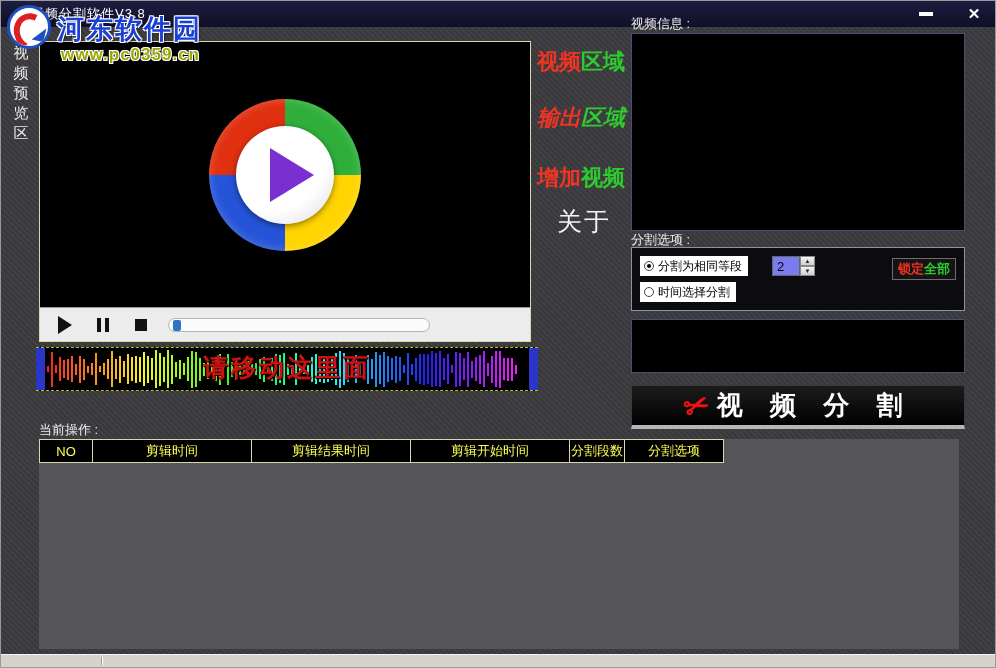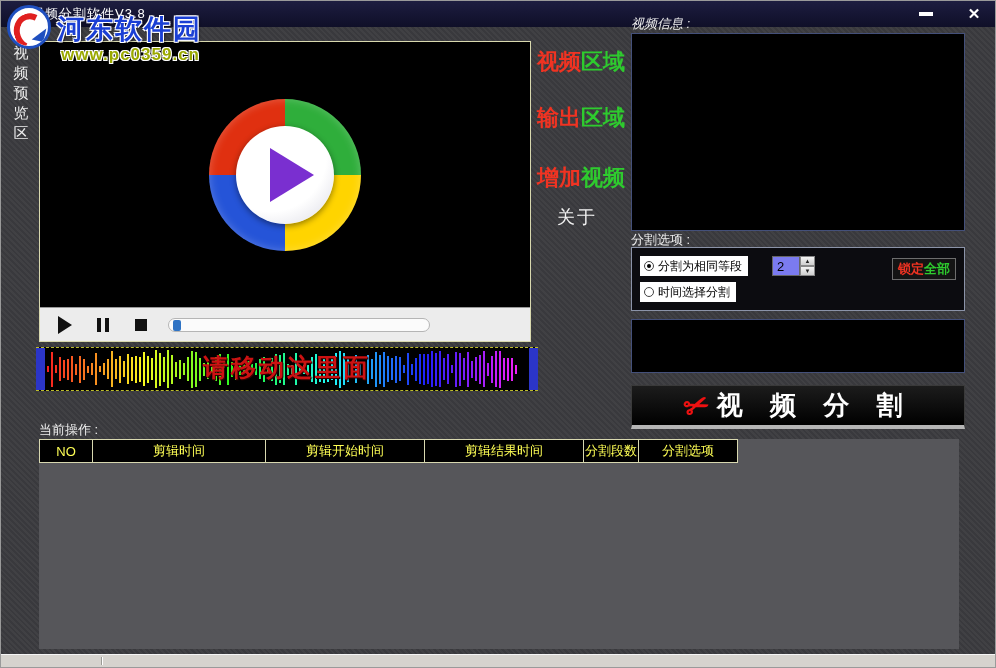--- a/index.html
+++ b/index.html
@@ -83,21 +83,21 @@
   .sbars{ position:absolute; left:11px; right:11px; top:0; bottom:0; display:flex; align-items:center; overflow:hidden; }
   .sbar{ width:2px; margin-right:2px; flex:none; }
   .sp-text{
     position:absolute; left:0; right:0; top:50%; transform:translateY(-54%);
     text-align:center; color:#cc1212; font-size:25px; font-weight:bold; letter-spacing:3px;
     text-shadow:1px 1px 0 #300; white-space:nowrap;
   }
   
   .side-menu-item{ position:absolute; left:536px; font-size:22px; font-weight:bold; white-space:nowrap; cursor:pointer; }
   .mi-red{ color:#f03322; } .mi-green{ color:#2ecb2e; }
-  .about-item{ position:absolute; left:556px; top:204px; font-size:18px; color:#f2f2f2; cursor:pointer; letter-spacing:2px; }
+  .about-item{ position:absolute; left:556px; top:204px; font-size:25px; color:#f2f2f2; cursor:pointer; letter-spacing:2px; }
   
   .panel-label{ position:absolute; color:#eee; font-size:13px; }
   .info-box{ position:absolute; left:630px; top:32px; width:334px; height:198px; background:#000; border:1px solid #44507a; cursor:text; }
   .options-panel{ position:absolute; left:630px; top:246px; width:334px; height:64px; background:#0c0c10; border:1px solid #8b93a8; }
   .radio-row{
     position:absolute; left:8px; height:20px; background:#fff; color:#000; font-size:12px;
     display:flex; align-items:center; gap:4px; padding:0 6px 0 4px; cursor:pointer; white-space:nowrap;
   }
   .radio-dot{ width:10px; height:10px; border-radius:50%; border:1px solid #444; background:#fff; position:relative; flex:none; }
   .radio-dot.checked::after{ content:""; position:absolute; left:2px; top:2px; width:4px; height:4px; border-radius:50%; background:#000; }
@@ -310,29 +310,29 @@
         <div class="sbar" style="height: 23px; background: rgb(220, 31, 249);"></div>
         <div class="sbar" style="height: 23px; background: rgb(231, 31, 249);"></div>
         <div class="sbar" style="height: 9px; background: rgb(238, 31, 249);"></div>
       </div>
     <div class="sp-text">请移动这里面</div>
   </div>
 
   <div class="side-menu-item" style="top:46px;">
     <span class="mi-red">视频</span><span class="mi-green">区域</span>
   </div>
-  <div class="side-menu-item" style="top:102px;">
+  <div class="side-menu-item" style="top:102px;font-style:italic;">
     <span class="mi-red">输出</span><span class="mi-green">区域</span>
   </div>
   <div class="side-menu-item" style="top:162px;">
     <span class="mi-red">增加</span><span class="mi-green">视频</span>
   </div>
   <div class="about-item">关于</div>
 
-  <div class="panel-label" style="left:630px; top:14px;font-style:italic;">视频信息 :</div>
+  <div class="panel-label" style="left:630px; top:14px;">视频信息 :</div>
   <div class="info-box"></div>
 
   <div class="panel-label" style="left:630px; top:230px;">分割选项 :</div>
   <div class="options-panel">
     <div class="radio-row" style="top:8px;">
       <span class="radio-dot checked"></span>
       <span>分割为相同等段</span>
     </div>
     <div class="spinner">
       <div class="spin-value">2</div>
@@ -354,23 +354,23 @@
 
   <div class="split-btn">
     <span class="scissors">✂</span>
     <span>视 频 分 割</span>
   </div>
 
   <div class="panel-label" style="left:38px; top:420px;">当前操作 :</div>
   <div class="op-table">
     <div class="thead">
       <div class="th" style="width:54px;">NO</div>
-      <div class="th" style="width:174px;">剪辑时间</div>
+      <div class="th" style="width:160px;">剪辑时间</div>
+      <div class="th" style="width:160px;">剪辑结果时间</div>
       <div class="th" style="width:160px;">剪辑开始时间</div>
-      <div class="th" style="width:160px;">剪辑结果时间</div>
       <div class="th" style="width:56px;">分割段数</div>
       <div class="th" style="width:100px;">分割选项</div>
     </div>
     <div class="tbody"></div>
   </div>
 
   <div class="statusbar">
     <div class="sep"></div>
   </div>
 

